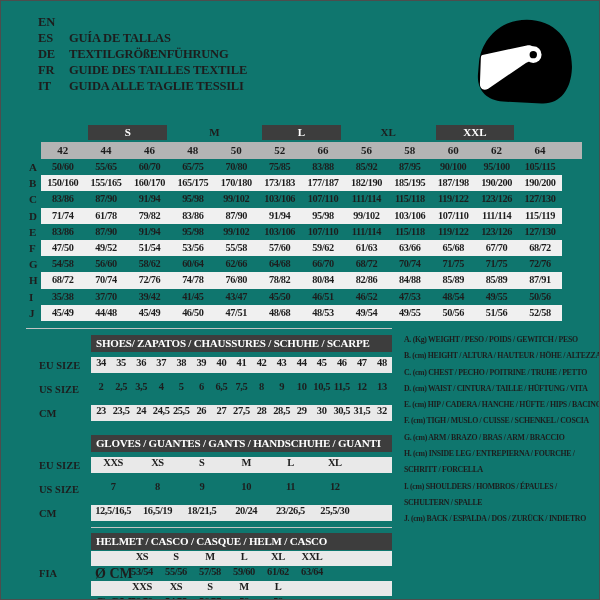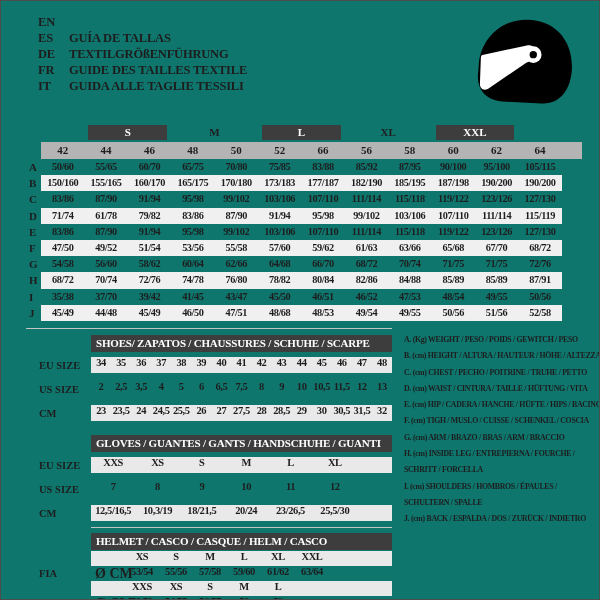--- a/index.html
+++ b/index.html
@@ -381,21 +381,21 @@
               <div class="s-cell">9</div>
               <div class="s-cell">10</div>
               <div class="s-cell">11</div>
               <div class="s-cell">12</div>
             </div>
           </div>
           <div class="sub-row">
             <div class="sub-label">CM</div>
             <div class="sub-cells gray">
               <div class="s-cell">12,5/16,5</div>
-              <div class="s-cell">10,3/19</div>
+              <div class="s-cell">16,5/19</div>
               <div class="s-cell">18/21,5</div>
               <div class="s-cell">20/24</div>
               <div class="s-cell">23/26,5</div>
               <div class="s-cell">25,5/30</div>
             </div>
           </div>
         </div>
       <div class="g-underline"></div>
     </section>
 

